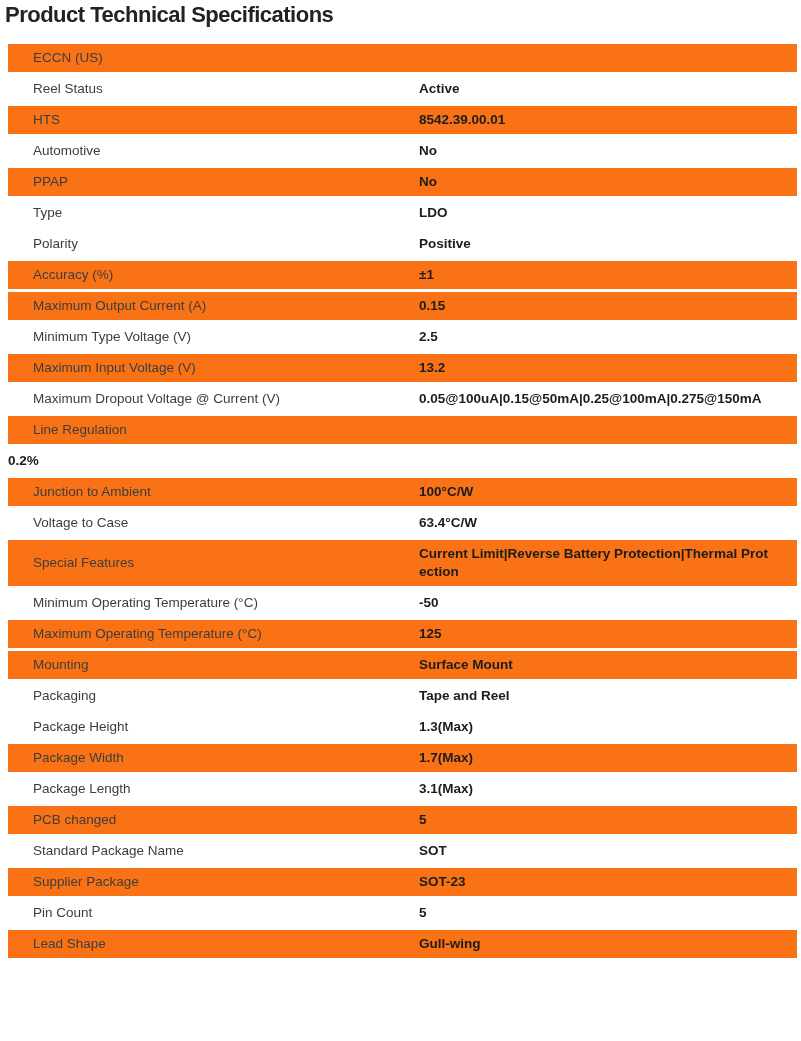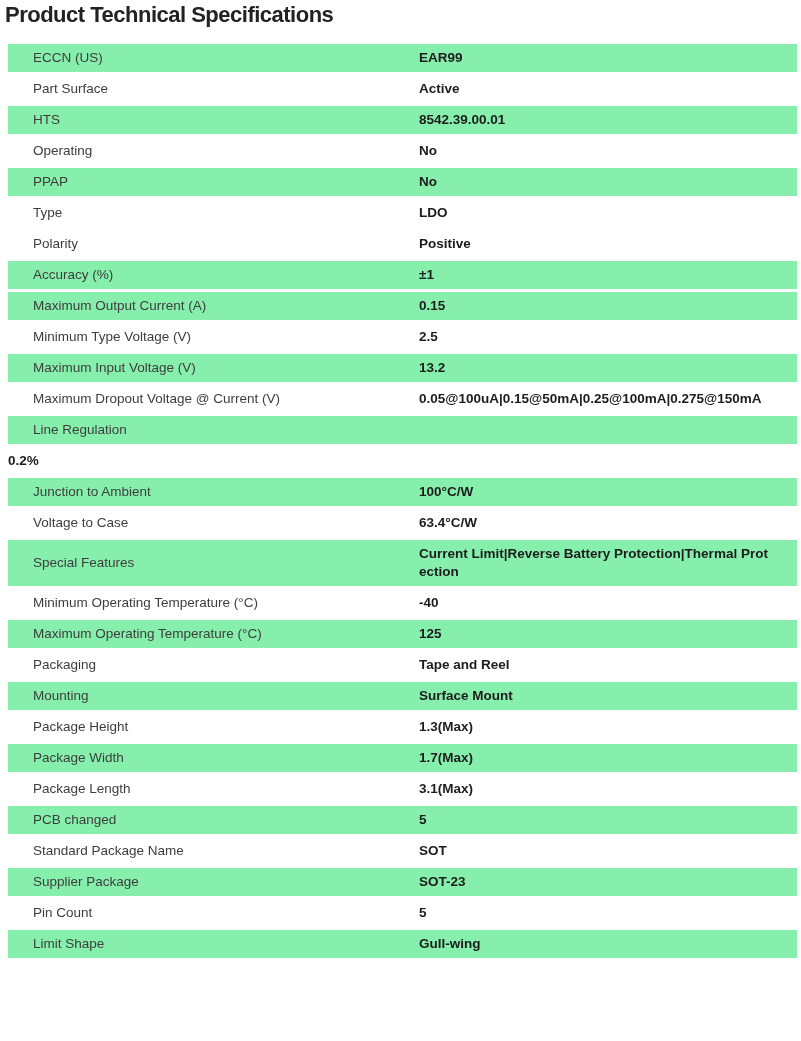--- a/index.html
+++ b/index.html
@@ -25,21 +25,21 @@
     margin: 16px 4px 0 8px;
   }
   .spec-row {
     display: flex;
     align-items: center;
     min-height: 28px;
     border-bottom: 3px solid #ffffff;
     background: #ffffff;
   }
   .spec-row.alt {
-    background: #86efac;
+    background: #f97316;
   }
   .spec-label {
     width: 411px;
     flex: 0 0 411px;
     box-sizing: border-box;
     padding: 5px 12px 5px 25px;
     font-size: 13.5px;
     line-height: 18px;
     color: #3d3d3d;
   }
@@ -57,32 +57,31 @@
 </style>
 </head>
 <body>
 
 <div class="page">
   <h2 class="title">Product Technical Specifications</h2>
 
   <div class="spec-table">
       <div class="spec-row alt">
         <div class="spec-label">ECCN (US)</div>
-        <div class="spec-value">EAR99</div>
       </div>
       <div class="spec-row">
-        <div class="spec-label">Part Surface</div>
+        <div class="spec-label">Reel Status</div>
         <div class="spec-value">Active</div>
       </div>
       <div class="spec-row alt">
         <div class="spec-label">HTS</div>
         <div class="spec-value">8542.39.00.01</div>
       </div>
       <div class="spec-row">
-        <div class="spec-label">Operating</div>
+        <div class="spec-label">Automotive</div>
         <div class="spec-value">No</div>
       </div>
       <div class="spec-row alt">
         <div class="spec-label">PPAP</div>
         <div class="spec-value">No</div>
       </div>
       <div class="spec-row">
         <div class="spec-label">Type</div>
         <div class="spec-value">LDO</div>
       </div>
@@ -123,33 +122,33 @@
       <div class="spec-row">
         <div class="spec-label">Voltage to Case</div>
         <div class="spec-value">63.4°C/W</div>
       </div>
       <div class="spec-row alt">
         <div class="spec-label">Special Features</div>
         <div class="spec-value">Current Limit|Reverse Battery Protection|Thermal Protection</div>
       </div>
       <div class="spec-row">
         <div class="spec-label">Minimum Operating Temperature (°C)</div>
-        <div class="spec-value">-40</div>
+        <div class="spec-value">-50</div>
       </div>
       <div class="spec-row alt">
         <div class="spec-label">Maximum Operating Temperature (°C)</div>
         <div class="spec-value">125</div>
       </div>
+      <div class="spec-row alt">
+        <div class="spec-label">Mounting</div>
+        <div class="spec-value">Surface Mount</div>
+      </div>
       <div class="spec-row">
         <div class="spec-label">Packaging</div>
         <div class="spec-value">Tape and Reel</div>
-      </div>
-      <div class="spec-row alt">
-        <div class="spec-label">Mounting</div>
-        <div class="spec-value">Surface Mount</div>
       </div>
       <div class="spec-row">
         <div class="spec-label">Package Height</div>
         <div class="spec-value">1.3(Max)</div>
       </div>
       <div class="spec-row alt">
         <div class="spec-label">Package Width</div>
         <div class="spec-value">1.7(Max)</div>
       </div>
       <div class="spec-row">
@@ -166,17 +165,17 @@
       </div>
       <div class="spec-row alt">
         <div class="spec-label">Supplier Package</div>
         <div class="spec-value">SOT-23</div>
       </div>
       <div class="spec-row">
         <div class="spec-label">Pin Count</div>
         <div class="spec-value">5</div>
       </div>
       <div class="spec-row alt">
-        <div class="spec-label">Limit Shape</div>
+        <div class="spec-label">Lead Shape</div>
         <div class="spec-value">Gull-wing</div>
       </div>
     </div>
 </div>
 
 </body></html>

